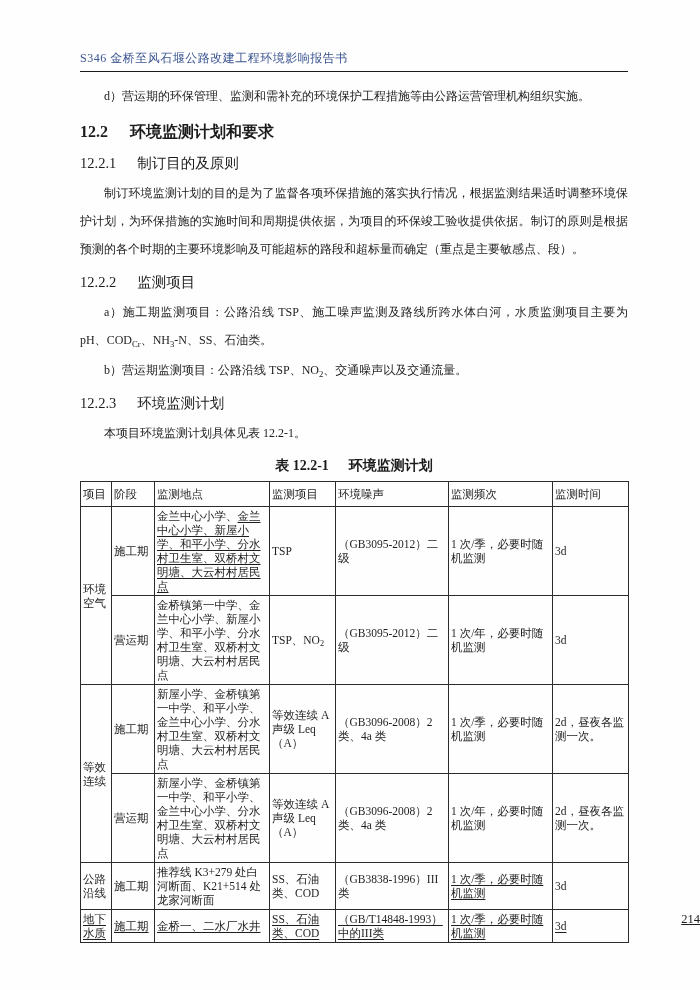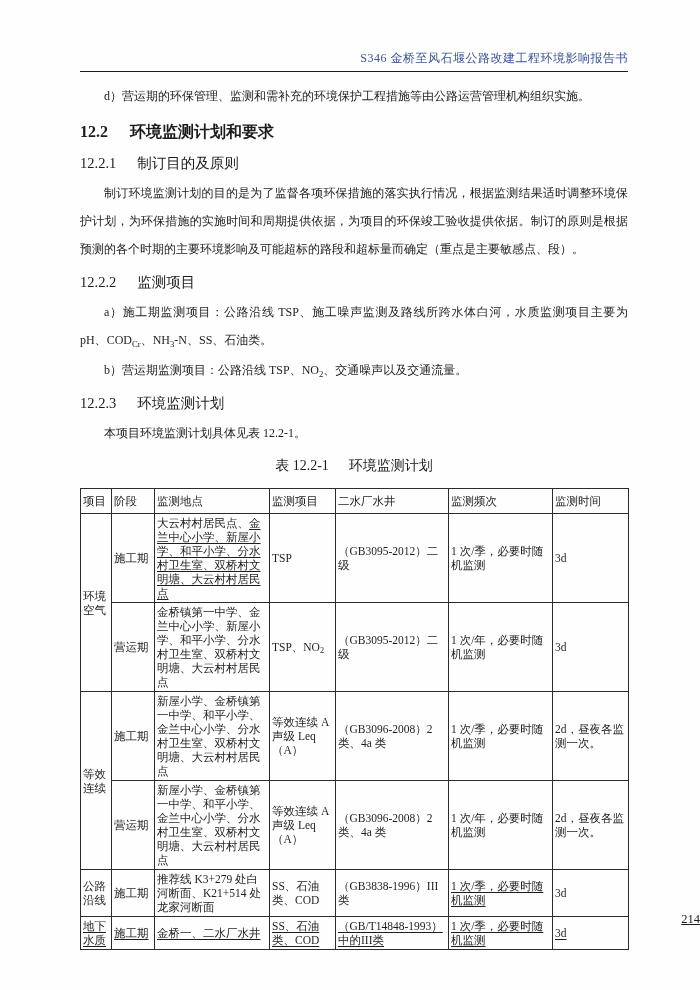--- a/index.html
+++ b/index.html
@@ -4,29 +4,29 @@
 <style>
   html,body { margin:0; padding:0; background:#ffffff; }
   .page {
     position:relative; width:700px; height:990px; margin:0 auto;
     background:#fefefe; box-sizing:border-box;
     padding:50px 72px 0 80px;
     font-family:"Liberation Serif", serif;
     color:#1c1c1c;
     overflow:hidden;
   }
-  .doc-header { text-align:right; font-size:12px; letter-spacing:0.5px; padding-bottom:4px; }
+  .doc-header { font-size:12px; letter-spacing:0.5px; padding-bottom:4px; }
   .rule { border-top:1.8px solid #1a1a1a; margin-bottom:10px; }
   .body-para { margin:0 0 2px 0; font-size:12px; line-height:28px; text-align:justify; text-indent:2em; }
   .h1 { font-size:16px; margin:10px 0 4px 0; line-height:24px; }
   .h1 .h-num { font-weight:bold; }
   .h1 .h-title { font-weight:bold; margin-left:22px; }
   .h2 { font-size:14.5px; margin:7px 0 4px 0; line-height:24px; }
   .h2 .h-title { margin-left:21px; }
-  .caption { text-align:center; font-weight:normal; font-size:14px; margin:10px 0 13px 0; }
+  .caption { text-align:center; font-weight:bold; font-size:14px; margin:10px 0 6px 0; }
   .caption .cap-title { margin-left:20px; }
   table.mon-table {
     border-collapse:collapse; table-layout:fixed; width:548px;
     font-size:11.5px; line-height:14px; margin:0; color:#1e1e1e;
   }
   table.mon-table th, table.mon-table td {
     border:1.2px solid #2b2b2b; text-align:left; vertical-align:middle;
     padding:2px 2px; overflow:hidden; font-weight:normal;
   }
   table.mon-table thead th { height:20px; }
@@ -83,30 +83,30 @@
         <col style="width:113px">
         <col style="width:104px">
         <col style="width:76px">
     </colgroup>
     <thead>
       <tr>
         <th>项目</th>
         <th>阶段</th>
         <th>监测地点</th>
         <th>监测项目</th>
-        <th>二水厂水井</th>
+        <th>环境噪声</th>
         <th>监测频次</th>
         <th>监测时间</th>
       </tr>
     </thead>
     <tbody>
       <tr>
         <td rowspan="2">环境空气</td>
         <td>施工期</td>
-        <td><span>大云村村居民点、</span><span class="u">金兰中心小学、新屋小学、和平小学、分水村卫生室、双桥村文明塘、大云村村居民点</span></td>
+        <td><span>金兰中心小学、</span><span class="u">金兰中心小学、新屋小学、和平小学、分水村卫生室、双桥村文明塘、大云村村居民点</span></td>
         <td>TSP</td>
         <td>（GB3095-2012）二级</td>
         <td>1 次/季，必要时随机监测</td>
         <td>3d</td>
       </tr>
       <tr>
         <td>营运期</td>
         <td>金桥镇第一中学、金兰中心小学、新屋小学、和平小学、分水村卫生室、双桥村文明塘、大云村村居民点</td>
         <td><span>TSP、NO</span><sub>2</sub></td>
         <td>（GB3095-2012）二级</td>

